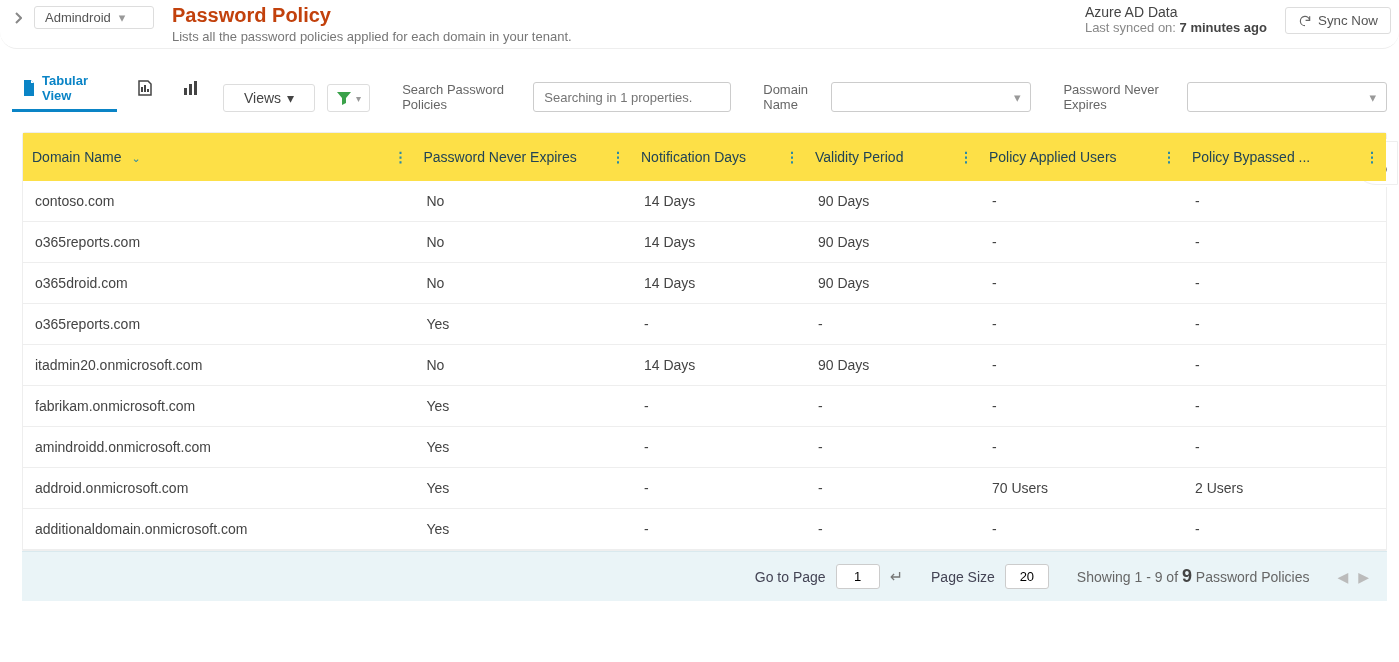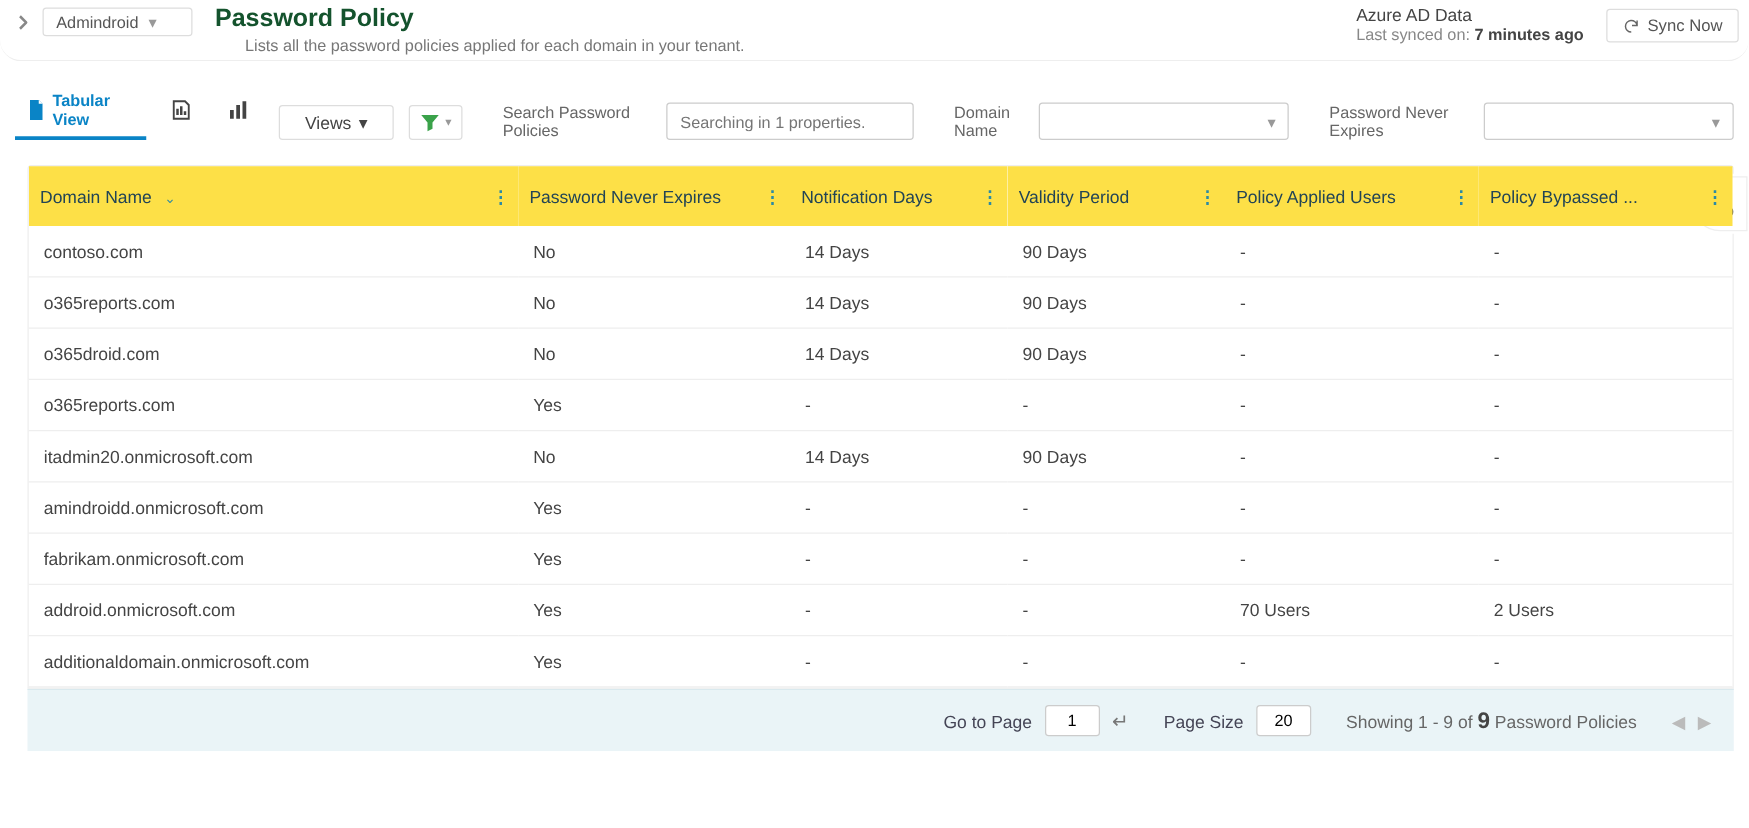--- a/index.html
+++ b/index.html
@@ -4,22 +4,22 @@
 <style>
   * { box-sizing: border-box; margin: 0; padding: 0; }
   body { font-family: "Segoe UI", Arial, sans-serif; font-size: 13px; color: #333; background: #fff; }
 
   
   .topbar { display:flex; align-items:flex-start; padding:4px 8px; border-bottom:1px solid #eee;border-radius:17px; }
   .nav-expand { width:20px;height:20px;display:flex;align-items:center;justify-content:center;color:#666;margin-top:4px;margin-right:6px; }
   .tenant-select { display:flex;align-items:center;gap:8px;border:1px solid #ddd;border-radius:3px;padding:3px 10px;color:#555;margin-top:2px;min-width:120px; }
   .tenant-select .chev { color:#999; }
   .title-block { margin-left:18px; flex:1; }
-  .page-title { font-size:20px;font-weight:600;color:#14532d; }
-  .page-subtitle { font-size:13px;color:#777;margin-top:2px;margin-left:24px; }
+  .page-title { font-size:20px;font-weight:600;color:#c2410c; }
+  .page-subtitle { font-size:13px;color:#777;margin-top:2px; }
   .sync-block { display:flex;align-items:center;gap:18px; }
   .sync-info { text-align:left; }
   .sync-title { font-size:14px;color:#444;font-weight:500; }
   .sync-time { font-size:13px;color:#888; }
   .sync-time b { color:#444;font-weight:700; }
   .sync-btn { display:flex;align-items:center;gap:6px;border:1px solid #ddd;border-radius:3px;padding:5px 12px;color:#555;background:#fff;margin-top:2px; }
 
   
   .toolbar-row { display:flex;align-items:flex-end;gap:12px;padding:18px 12px 2px 12px; }
   .view-tabs { display:flex;align-items:center;gap:10px; }
@@ -241,29 +241,29 @@
         </tr>
         <tr>
           <td>itadmin20.onmicrosoft.com</td>
           <td>No</td>
           <td>14 Days</td>
           <td>90 Days</td>
           <td>-</td>
           <td>-</td>
         </tr>
         <tr>
+          <td>fabrikam.onmicrosoft.com</td>
+          <td>Yes</td>
+          <td>-</td>
+          <td>-</td>
+          <td>-</td>
+          <td>-</td>
+        </tr>
+        <tr>
           <td>amindroidd.onmicrosoft.com</td>
-          <td>Yes</td>
-          <td>-</td>
-          <td>-</td>
-          <td>-</td>
-          <td>-</td>
-        </tr>
-        <tr>
-          <td>fabrikam.onmicrosoft.com</td>
           <td>Yes</td>
           <td>-</td>
           <td>-</td>
           <td>-</td>
           <td>-</td>
         </tr>
         <tr>
           <td>addroid.onmicrosoft.com</td>
           <td>Yes</td>
           <td>-</td>

